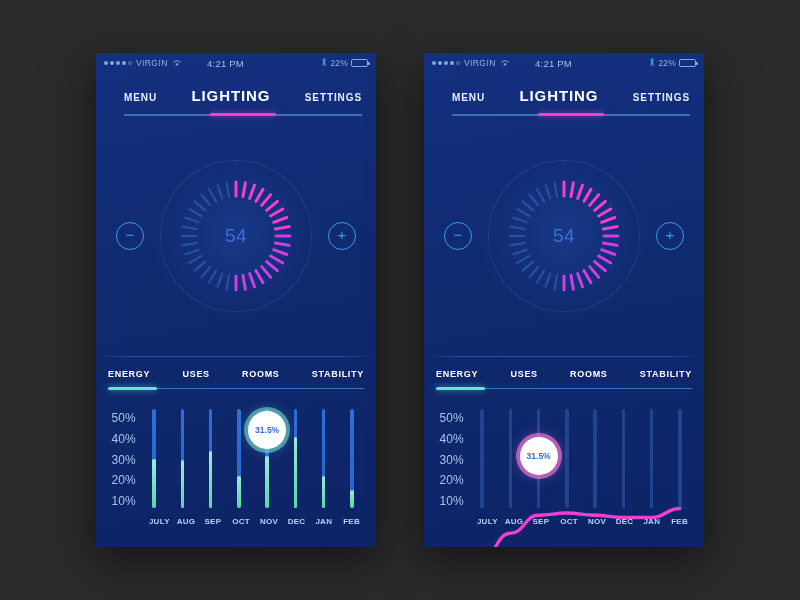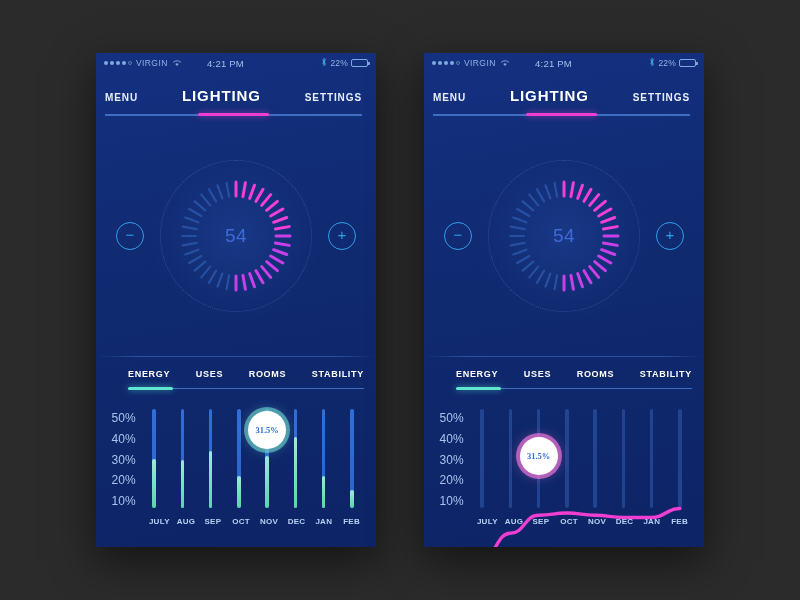--- a/index.html
+++ b/index.html
@@ -64,21 +64,21 @@
     padding: 1px;
   }
   .battery::after {
     content: ""; position: absolute; right: -3px; top: 2px;
     width: 2px; height: 3px; background: #7fa9e0; border-radius: 0 1px 1px 0;
   }
   .battery-fill { height: 100%; width: 22%; background: #9fc0ea; border-radius: 1px; }
 
   
   .topnav {
-    padding: 14px 14px 0 9px;
+    padding: 14px 14px 0 28px;
     position: relative;
   }
   .topnav-row {
     display: flex;
     align-items: baseline;
     justify-content: space-between;
   }
   .topnav-item {
     font-size: 10px;
     font-weight: bold;
@@ -159,21 +159,21 @@
   .circ-btn.minus { left: 20px; }
   .circ-btn.plus { right: 20px; }
   .circ-btn span { margin-top: -2px; }
 
   .section-divider {
     height: 1px;
     background: linear-gradient(90deg, rgba(60,100,180,0) 0%, rgba(70,115,200,0.55) 15%, rgba(70,115,200,0.55) 85%, rgba(60,100,180,0) 100%);
   }
 
   
-  .bottomtabs { padding: 12px 12px 8px 12px; margin-left: 20px; }
+  .bottomtabs { padding: 12px 12px 8px 12px; }
   .bottomtabs-row {
     display: flex;
     justify-content: space-between;
     align-items: baseline;
   }
   .btab {
     font-size: 9px;
     font-weight: bold;
     color: #ffffff;
     letter-spacing: 0.7px;
@@ -289,21 +289,20 @@
     position: absolute;
     width: 38px; height: 38px;
     border-radius: 50%;
     background: #ffffff;
     display: flex; align-items: center; justify-content: center;
     font-size: 8.5px;
     font-weight: bold;
     color: #2f6fd8;
     transform: translate(-50%, -50%);
     z-index: 5;
-    font-family: Liberation Serif, serif;
   }
   .tooltip.mint { box-shadow: 0 0 0 4px rgba(120,230,215,0.55), 0 0 14px rgba(120,230,215,0.45); }
   .tooltip.pink { box-shadow: 0 0 0 4px rgba(248,120,220,0.65), 0 0 14px rgba(248,120,220,0.5); }
 </style>
 </head>
 <body>
 
 <div class="canvas">
 
   <div class="phone">

